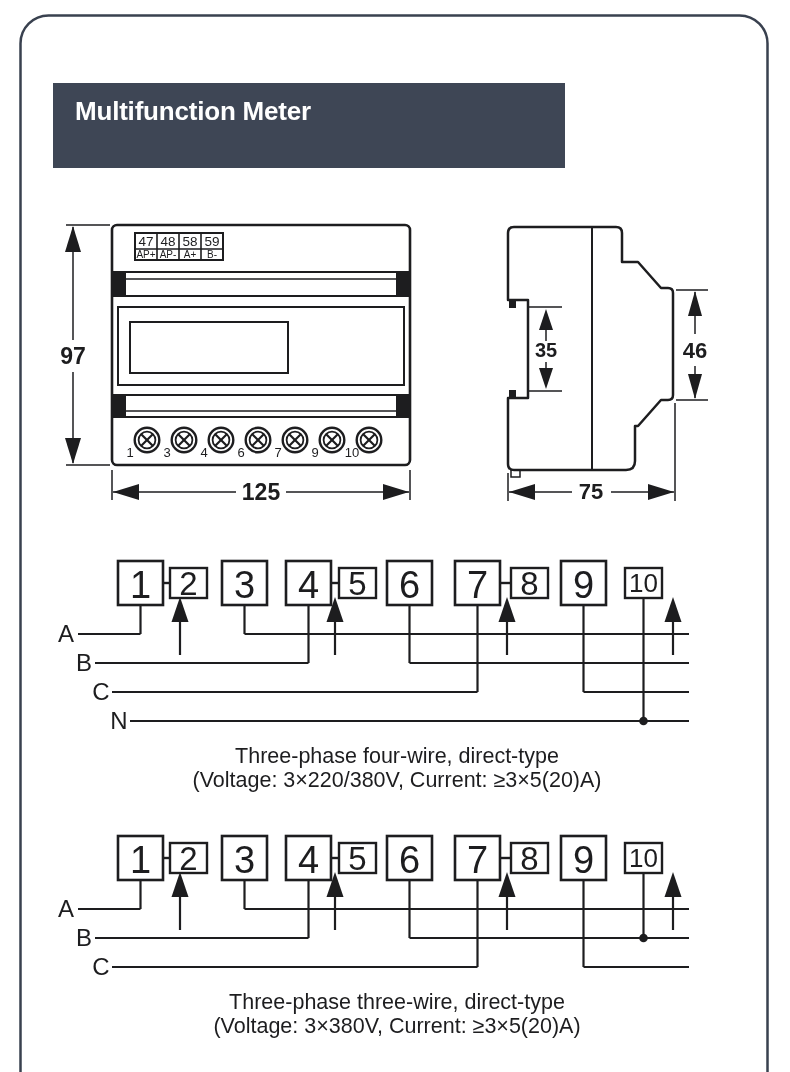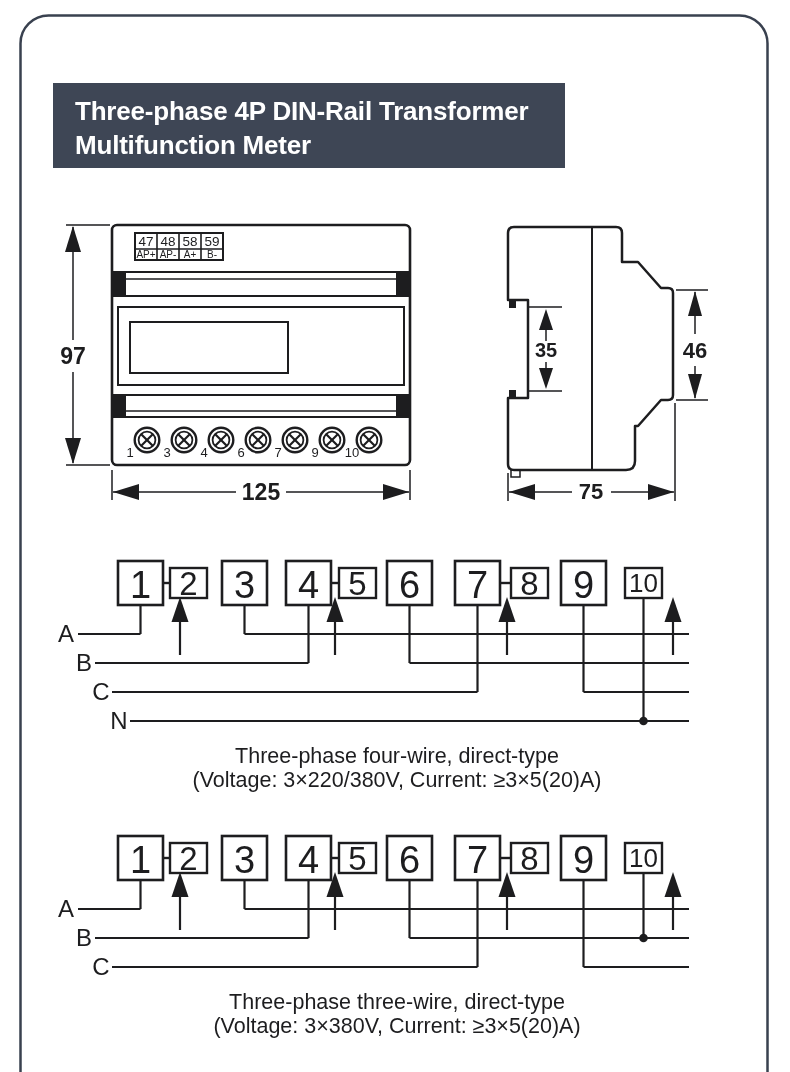--- a/index.html
+++ b/index.html
@@ -235,16 +235,15 @@
         <path d="M673,872L664.5,897L681.5,897Z" fill="#1D1D1F"></path>
         <line x1="673" y1="896" x2="673" y2="930" stroke="#1D1D1F" stroke-width="2.2"></line>
         <text x="66" y="917" font-size="24" font-weight="400" text-anchor="middle" fill="#1D1D1F">A</text>
         <text x="84" y="946" font-size="24" font-weight="400" text-anchor="middle" fill="#1D1D1F">B</text>
         <text x="101" y="975" font-size="24" font-weight="400" text-anchor="middle" fill="#1D1D1F">C</text>
         <text x="397" y="1009" font-size="21.5" font-weight="400" text-anchor="middle" fill="#1D1D1F">Three-phase three-wire, direct-type</text>
         <text x="397" y="1033" font-size="21.5" font-weight="400" text-anchor="middle" fill="#1D1D1F">(Voltage: 3×380V, Current: ≥3×5(20)A)</text>
       </g>
     </svg>
   <div class="banner" style="background: rgb(62, 70, 85);">
-    <div>Three-phase 4P DIN-Rail Transformer</div>
     <div>Multifunction Meter</div>
   </div>
 </div>
 
 </body></html>

